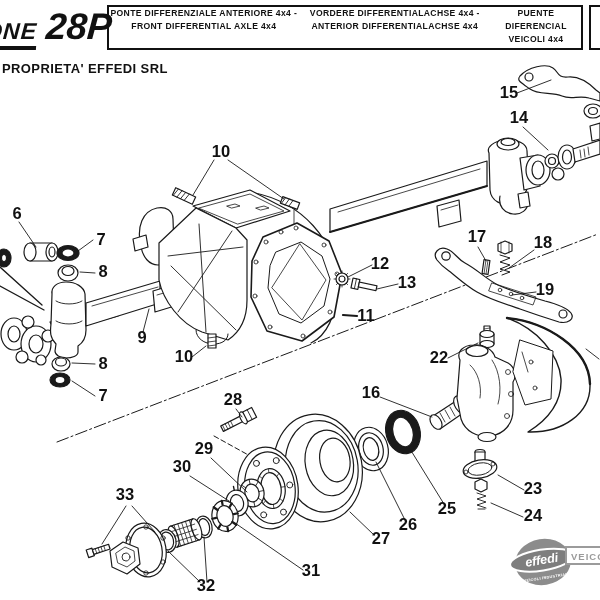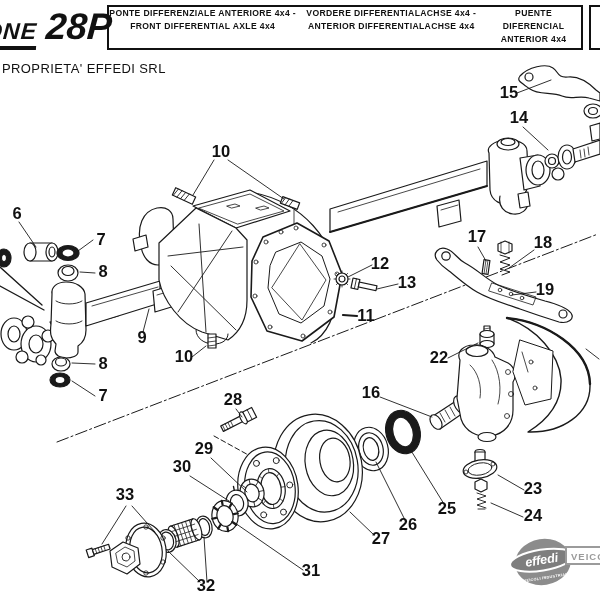--- a/index.html
+++ b/index.html
@@ -19,21 +19,21 @@
     position:absolute; left:107px; top:5px; width:476px; height:45px;
     border:2px solid #111; box-sizing:border-box;
     display:flex; flex-direction:row; justify-content:center; 
     text-align:center; font-weight:bold; font-size:8.6px; letter-spacing:0.35px; line-height:13px;
   }
   .stub-box{
     position:absolute; left:589px; top:5px; width:30px; height:45px;
     border:2px solid #111; box-sizing:border-box; background:#fff;
   }
   .property{
-    position:absolute; left:2px; top:61px; font-weight:normal; font-size:13px; letter-spacing:0.4px;
+    position:absolute; left:2px; top:61px; font-weight:bold; font-size:13px; letter-spacing:0.4px;
     white-space:nowrap;
   }
   svg text.callout{
     font-family:"Liberation Sans", sans-serif;
     font-size:16.5px; font-weight:bold; fill:#111;
   }
   svg text.brand{
     font-family:"Liberation Sans", sans-serif;
     font-size:12.5px; font-weight:bold; font-style:italic; fill:#ffffff;
   }
@@ -52,21 +52,21 @@
 <div class="page">
 
   <div class="logo">
     <span class="prefix">ONE</span>
     <span class="model">28P</span>
   </div>
 
   <div class="title-box">
     <div>PONTE DIFFERENZIALE ANTERIORE 4x4 - FRONT DIFFERENTIAL AXLE 4x4</div>
     <div>VORDERE DIFFERENTIALACHSE 4x4 - ANTERIOR DIFFERENTIALACHSE 4x4</div>
-    <div>PUENTE DIFERENCIAL ANTERIOR 4x4</div>
+    <div>PUENTE DIFERENCIAL VEICOLI 4x4</div>
   </div>
 
   <div class="stub-box"></div>
 
   <div class="property">PROPRIETA' EFFEDI SRL</div>
 
   <svg width="600" height="600" viewBox="0 0 600 600" style="position:absolute;left:0;top:0;">
 
     <g stroke="#1a1a1a" fill="none" stroke-width="1.2" stroke-linejoin="round" stroke-linecap="round">
 

